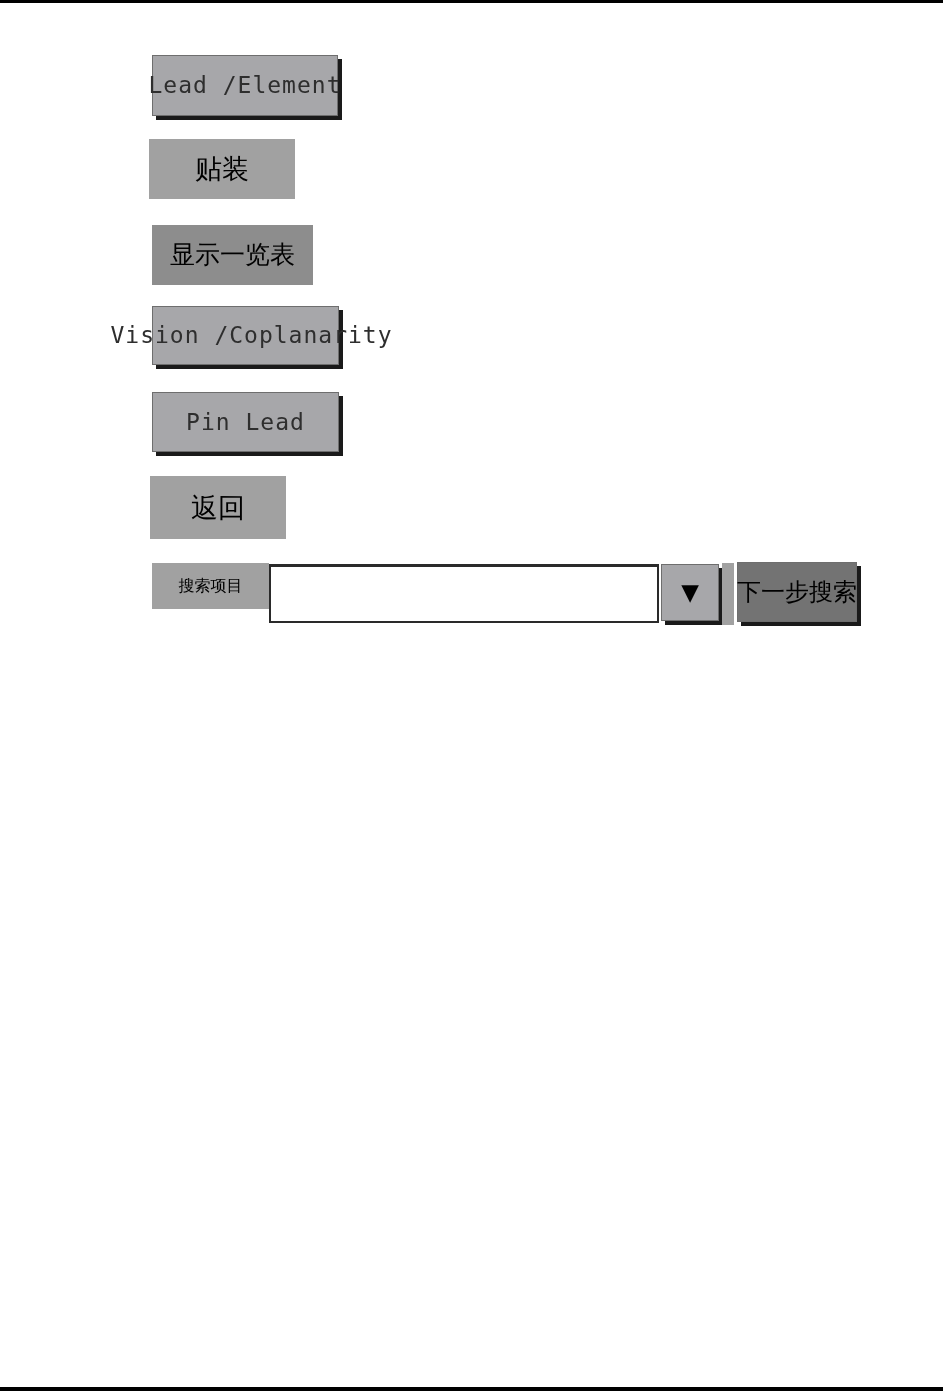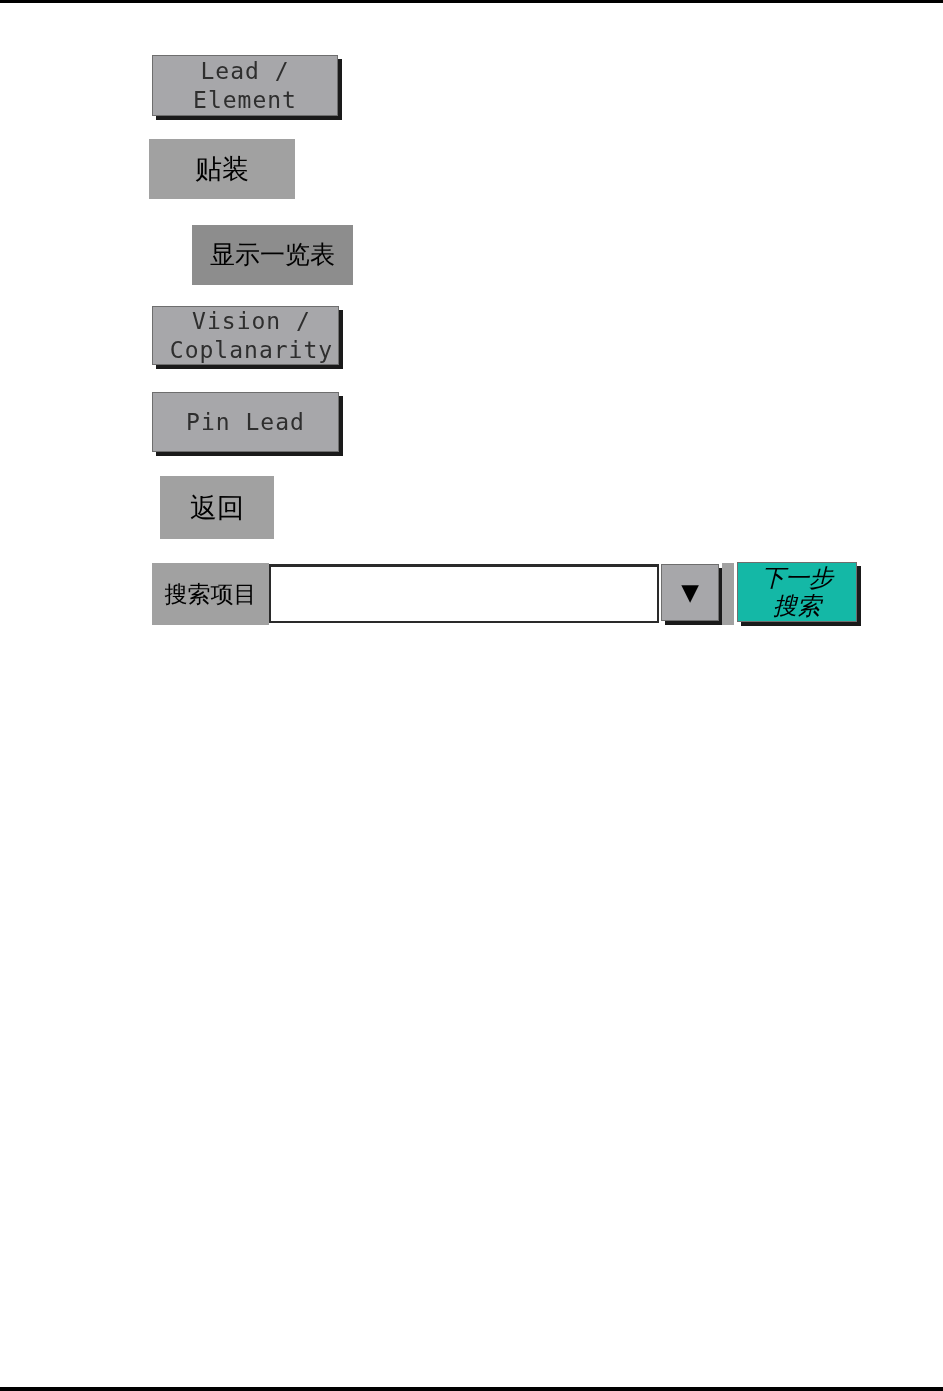--- a/index.html
+++ b/index.html
@@ -10,90 +10,90 @@
     font-family: "DejaVu Sans Mono", "DejaVu Sans", monospace;
     overflow: hidden;
   }
   .rule { position: absolute; left: 0; width: 943px; background: #000000; }
   .rule.top { top: 0; height: 3px; }
   .rule.bottom { top: 1387px; height: 4px; }
 
   button.btn {
     position: absolute;
     appearance: none; -webkit-appearance: none;
-    display: flex; flex-direction: column;
+    display: flex; 
     align-items: center; justify-content: center;
     font-family: "DejaVu Sans Mono", "DejaVu Sans", monospace;
     cursor: pointer;
   }
   .btn3d {
     background: #a7a7aa;
     border: 1px solid #6e6e6e;
     box-shadow: 4px 4px 0 #1a1a1a;
   }
   .btnflat { background: #a1a1a1; border: none; }
   .pressed { background: #8d8d8d; }
 
   .ln { display: block; white-space: pre; }
   .ln.en { font-size: 23px; line-height: 29px; color: #2e2e2e; letter-spacing: 1px; }
   .ln.zh { font-size: 27px; line-height: 32px; color: #000000; }
 
   .search-label {
-    position: absolute; left: 152px; top: 563px; width: 117px; height: 62px;
+    position: absolute; left: 152px; top: 563px; width: 117px; height: 46px;
     background: #a1a1a1;
     display: flex; align-items: center; justify-content: center;
-    font-size: 23px; color: #000000;
+    font-size: 16px; color: #000000;
   }
   input.search {
     position: absolute; left: 269px; top: 564px; width: 390px; height: 59px;
     background: #ffffff;
     border: 2px solid #2a2a2a; border-top-width: 3px;
     font-size: 24px; padding: 0 8px;
     font-family: "DejaVu Sans Mono", "DejaVu Sans", monospace;
   }
   .dropdown { left: 661px; top: 564px; width: 58px; height: 57px; }
   .tri {
     font-family: "DejaVu Sans", sans-serif;
     font-size: 23px; color: #000000; line-height: 1;
   }
   .strip {
     position: absolute; left: 722px; top: 563px; width: 12px; height: 62px;
     background: #a1a1a1;
   }
-  .next { left: 737px; top: 562px; width: 120px; height: 60px; background: #14b8a6; font-style: italic; }
+  .next { left: 737px; top: 562px; width: 120px; height: 60px; background: #737373; }
   .next .ln.zh { font-size: 24px; line-height: 28px; }
 </style>
 </head>
 <body>
 
 <div class="rule top"></div>
 
 <button class="btn btn3d" style="left:152px; top:55px; width:186px; height:61px;">
   <span class="ln en">Lead /</span>
   <span class="ln en">Element</span>
 </button>
 
 <button class="btn btnflat" style="left:149px; top:139px; width:146px; height:60px;">
   <span class="ln zh">贴装</span>
 </button>
 
-<button class="btn btnflat pressed" style="left:152px; top:225px; width:161px; height:60px;margin-left:40px;">
+<button class="btn btnflat pressed" style="left:152px; top:225px; width:161px; height:60px;">
   <span class="ln zh" style="font-size:25px;">显示一览表</span>
 </button>
 
 <button class="btn btn3d" style="left:152px; top:306px; width:187px; height:59px;padding-left:12px;">
   <span class="ln en">Vision /</span>
   <span class="ln en">Coplanarity</span>
 </button>
 
 <button class="btn btn3d" style="left:152px; top:392px; width:187px; height:60px;">
   <span class="ln en">Pin Lead</span>
 </button>
 
-<button class="btn btnflat" style="left:160px; top:476px; width:114px; height:63px;align-items:center;">
+<button class="btn btnflat" style="left:150px; top:476px; width:136px; height:63px;align-items:center;">
   <span class="ln zh">返回</span>
 </button>
 
 <div class="search-label">
   <span>搜索项目</span>
 </div>
 
 <input class="search" type="text" value="" style="">
 
 <button class="btn btn3d dropdown">

